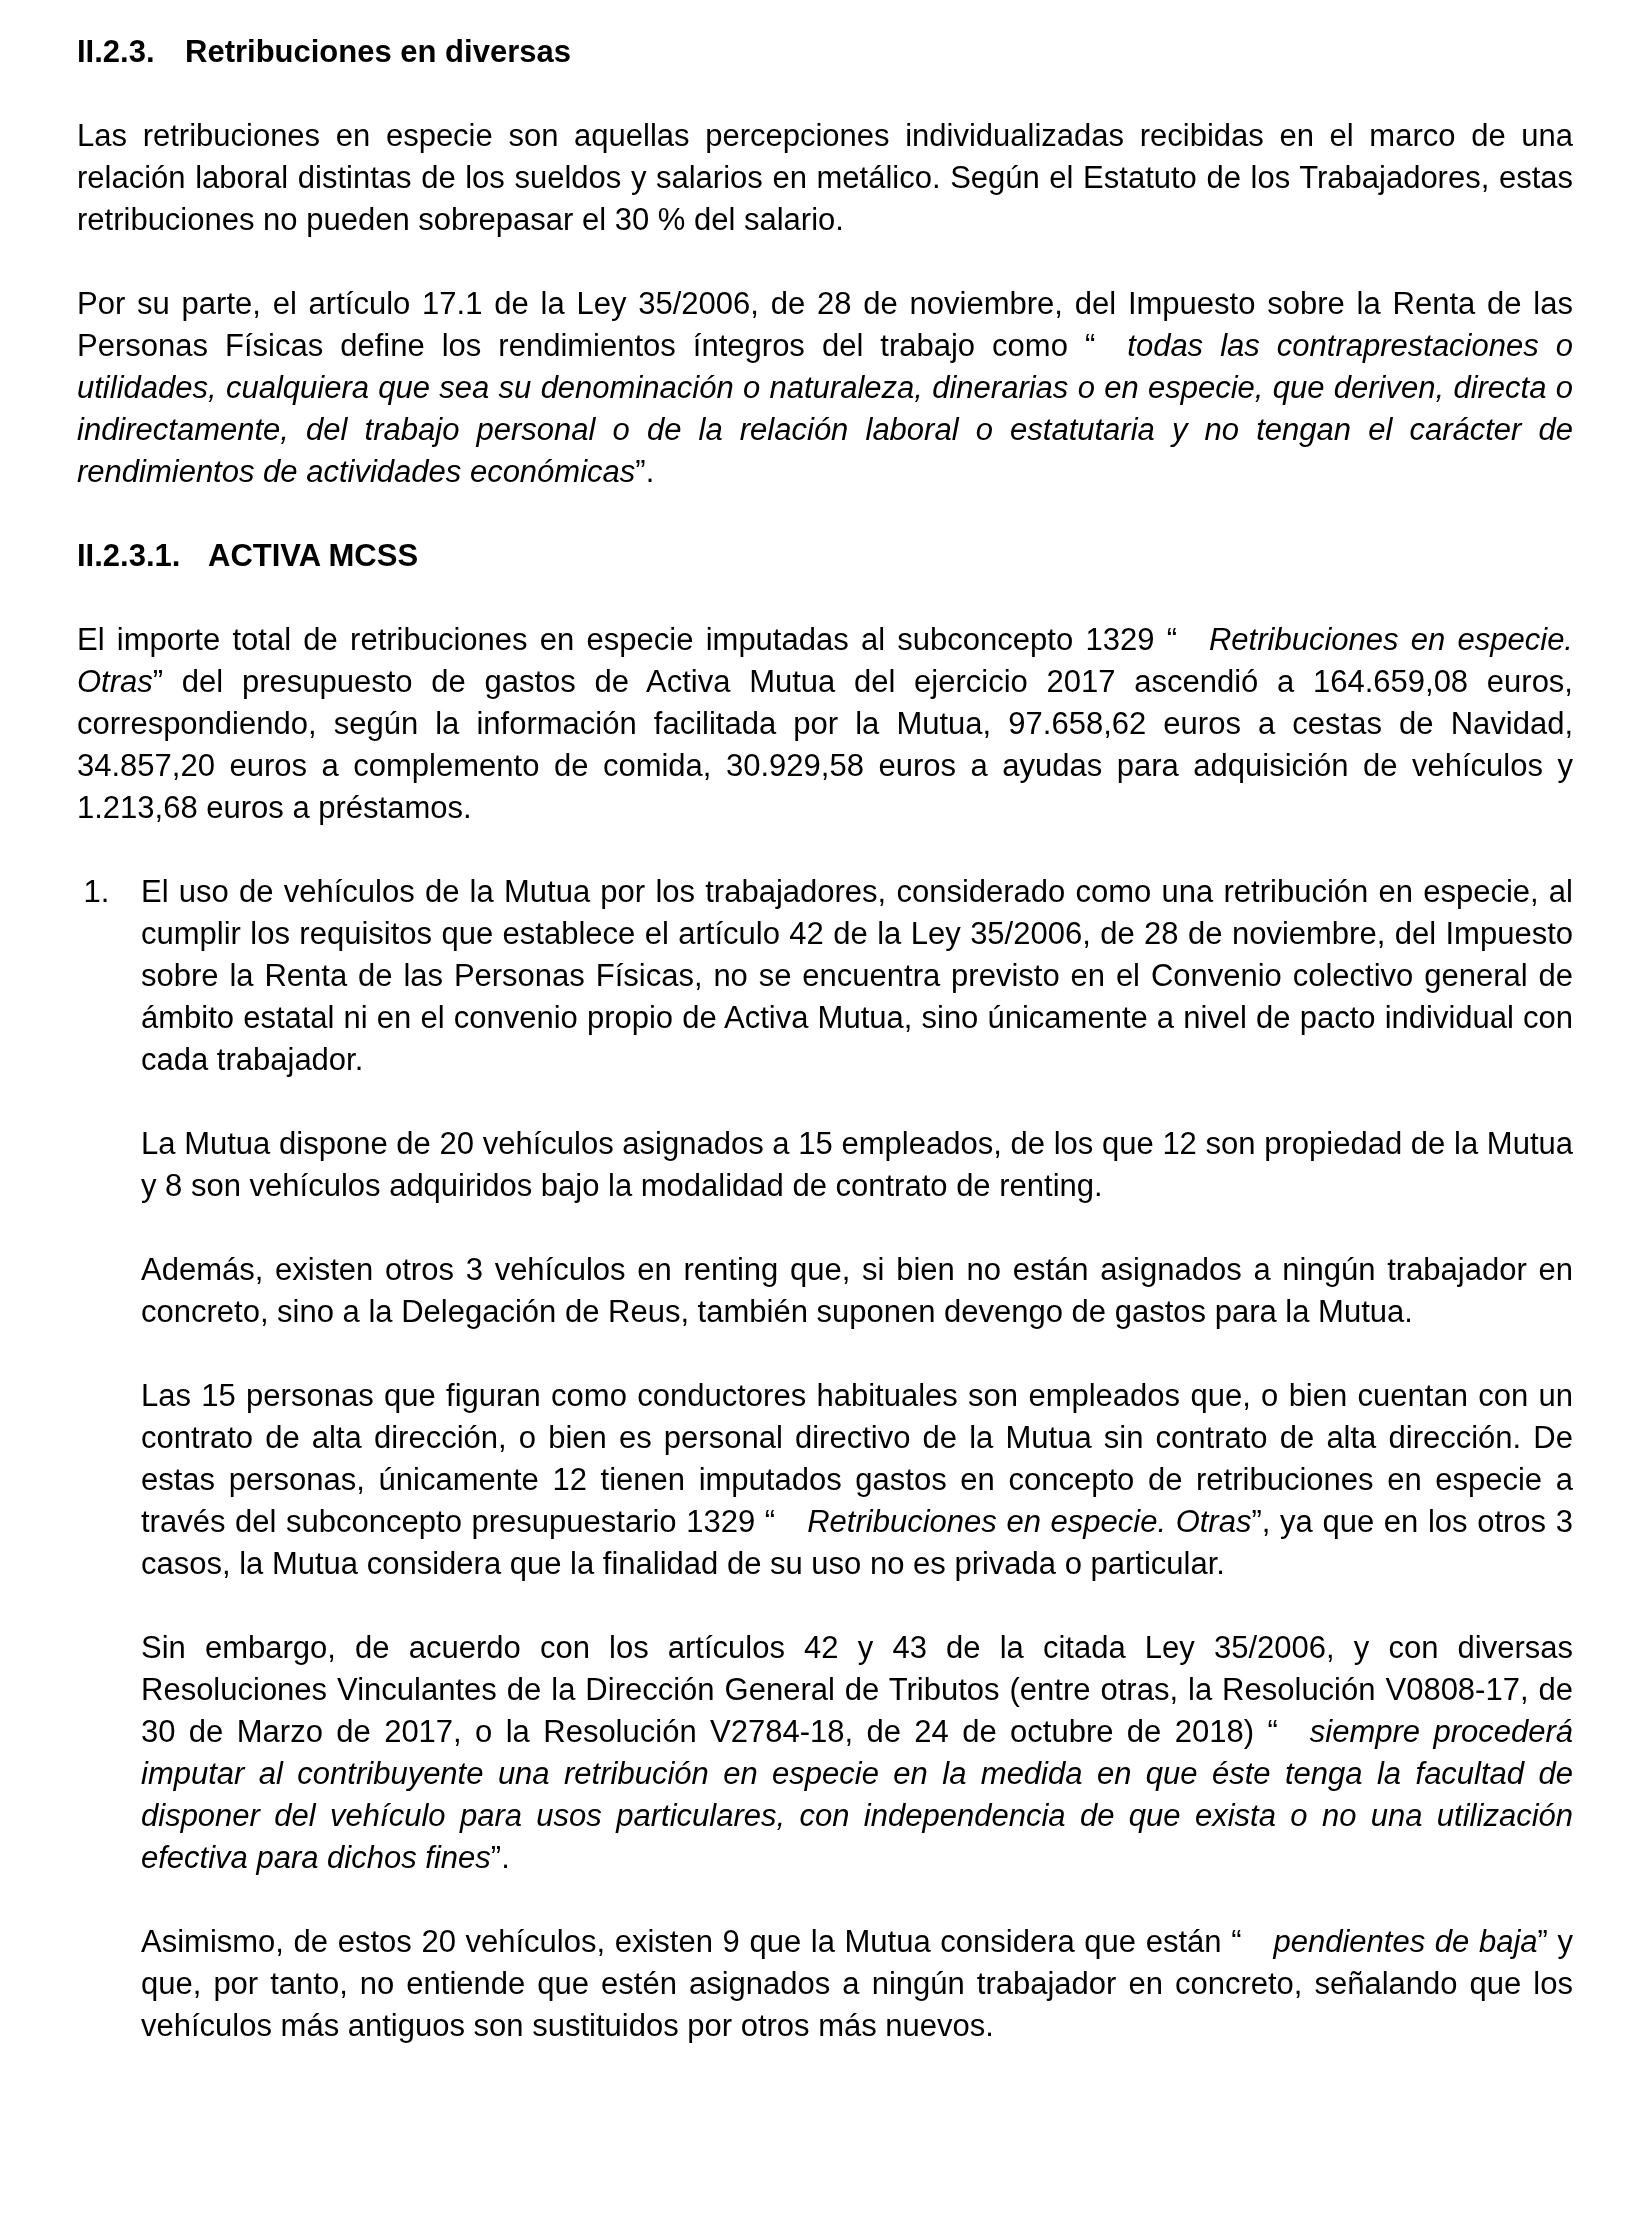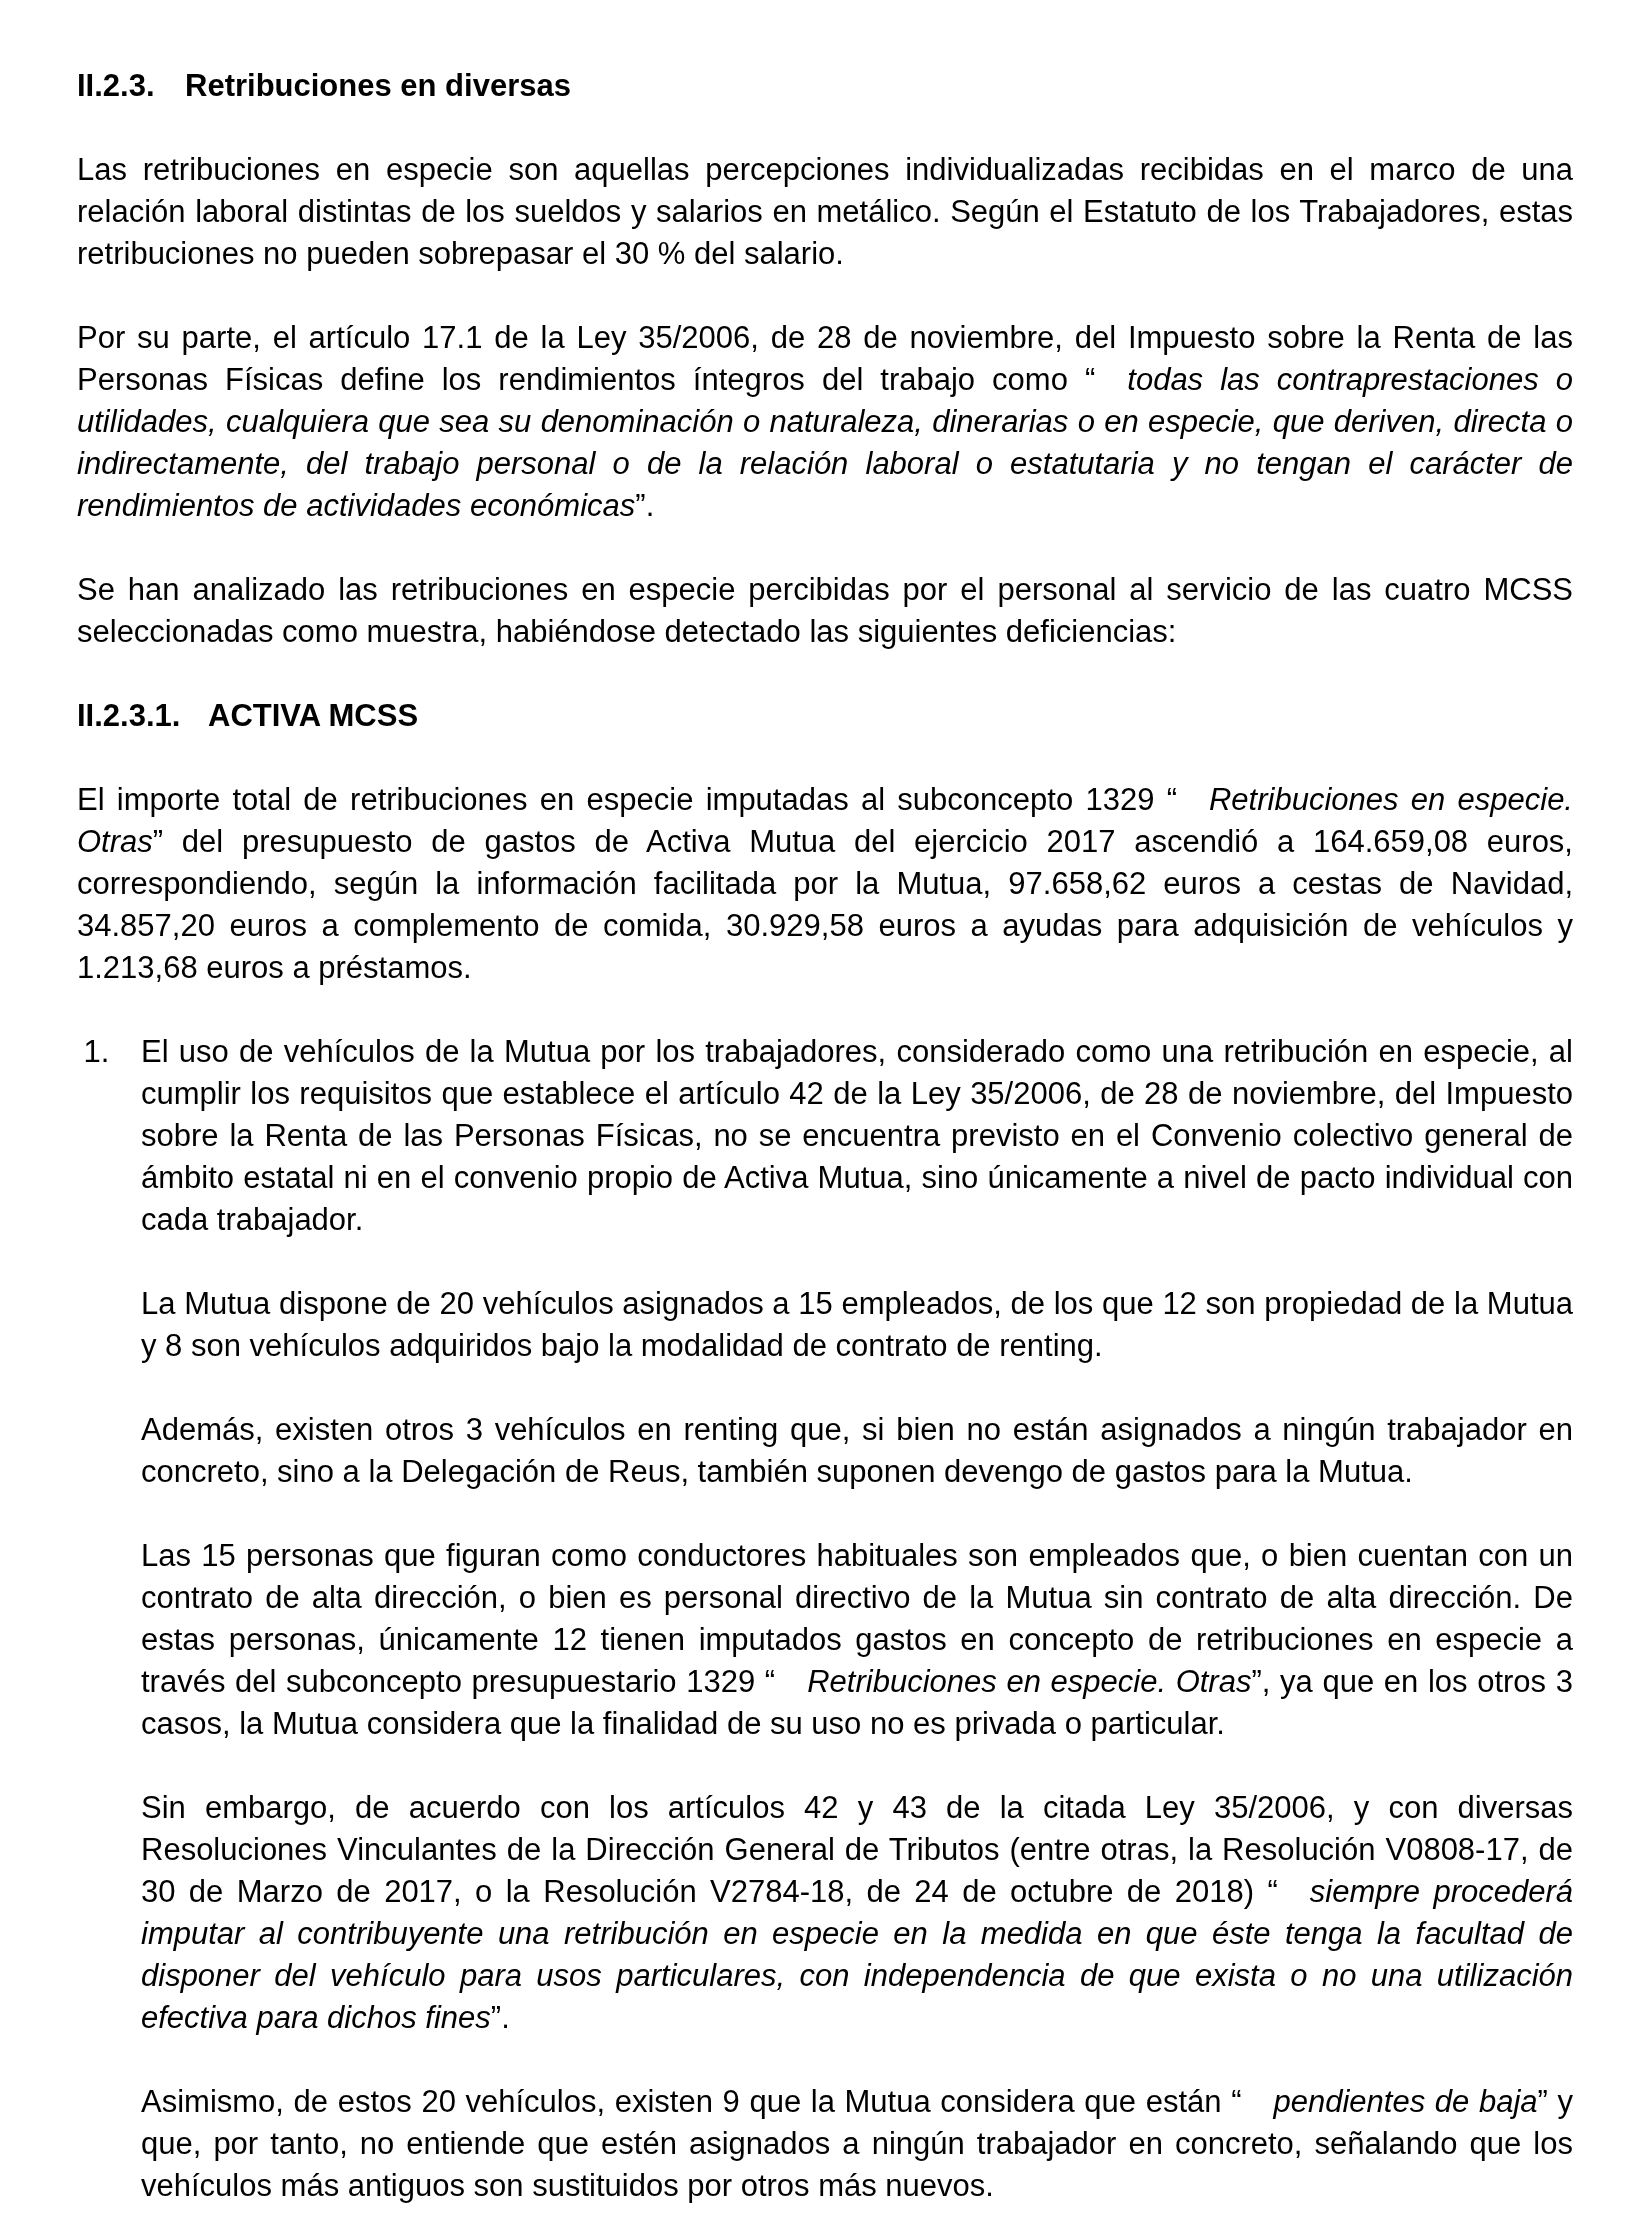--- a/index.html
+++ b/index.html
@@ -5,21 +5,21 @@
   html, body { margin: 0; padding: 0; background: #ffffff; }
   body {
     width: 1650px; height: 2227px; position: relative; overflow: hidden;
     font-family: "Liberation Sans", sans-serif; color: #000000;
   }
   .page { position: absolute; left: 77px; top: 30.5px; width: 1496px; }
   .p {
     font-size: 31px; line-height: 42px; text-align: justify; margin: 0;
   }
   .heading-main { font-size: 31px; line-height: 42px; font-weight: bold; margin: 0 0 42px 0; }
-  .heading-main .num { display: inline-block; width: 108px; margin-top: 34px; }
+  .heading-main .num { display: inline-block; width: 108px; }
   .heading-sub { font-size: 31px; line-height: 42px; margin: 0 0 42px 0; }
   .heading-sub .num { display: inline-block; width: 131px; }
   .gap { margin-bottom: 42px; }
   .list-item { position: relative; padding-left: 64px; }
   .list-item .marker { position: absolute; left: 6.4px; top: 0; font-size: 31px; line-height: 42px; }
   .sub-p { margin-bottom: 42px; }
   em { font-style: italic; margin-left: 32px; }
 </style>
 </head>
 <body>
@@ -27,21 +27,20 @@
 <div class="page">
 
   <h1 class="heading-main">
     <span class="num">II.2.3.</span><span>Retribuciones en diversas</span>
   </h1>
 
   <p class="p gap">Las retribuciones en especie son aquellas percepciones individualizadas recibidas en el marco de una relación laboral distintas de los sueldos y salarios en metálico. Según el Estatuto de los Trabajadores, estas retribuciones no pueden sobrepasar el 30 % del salario.</p>
 
   <p class="p gap"><span>Por su parte, el artículo 17.1 de la Ley 35/2006, de 28 de noviembre, del Impuesto sobre la Renta de las Personas Físicas define los rendimientos íntegros del trabajo como “</span><em>todas las contraprestaciones o utilidades, cualquiera que sea su denominación o naturaleza, dinerarias o en especie, que deriven, directa o indirectamente, del trabajo personal o de la relación laboral o estatutaria y no tengan el carácter de rendimientos de actividades económicas</em><span>”.</span></p>
 
-  <p class="p gap">Se han analizado las retribuciones en especie percibidas por el personal al servicio de las cuatro MCSS seleccionadas como muestra, habiéndose detectado las siguientes deficiencias:</p>
 
   <h2 class="heading-sub">
     <span class="num">II.2.3.1.</span><span>ACTIVA MCSS</span>
   </h2>
 
   <p class="p gap"><span>El importe total de retribuciones en especie imputadas al subconcepto 1329 “</span><em>Retribuciones en especie. Otras</em><span>” del presupuesto de gastos de Activa Mutua del ejercicio 2017 ascendió a 164.659,08 euros, correspondiendo, según la información facilitada por la Mutua, 97.658,62 euros a cestas de Navidad, 34.857,20 euros a complemento de comida, 30.929,58 euros a ayudas para adquisición de vehículos y 1.213,68 euros a préstamos.</span></p>
 
 
   <div class="list-item">
     <span class="marker">1.</span>

